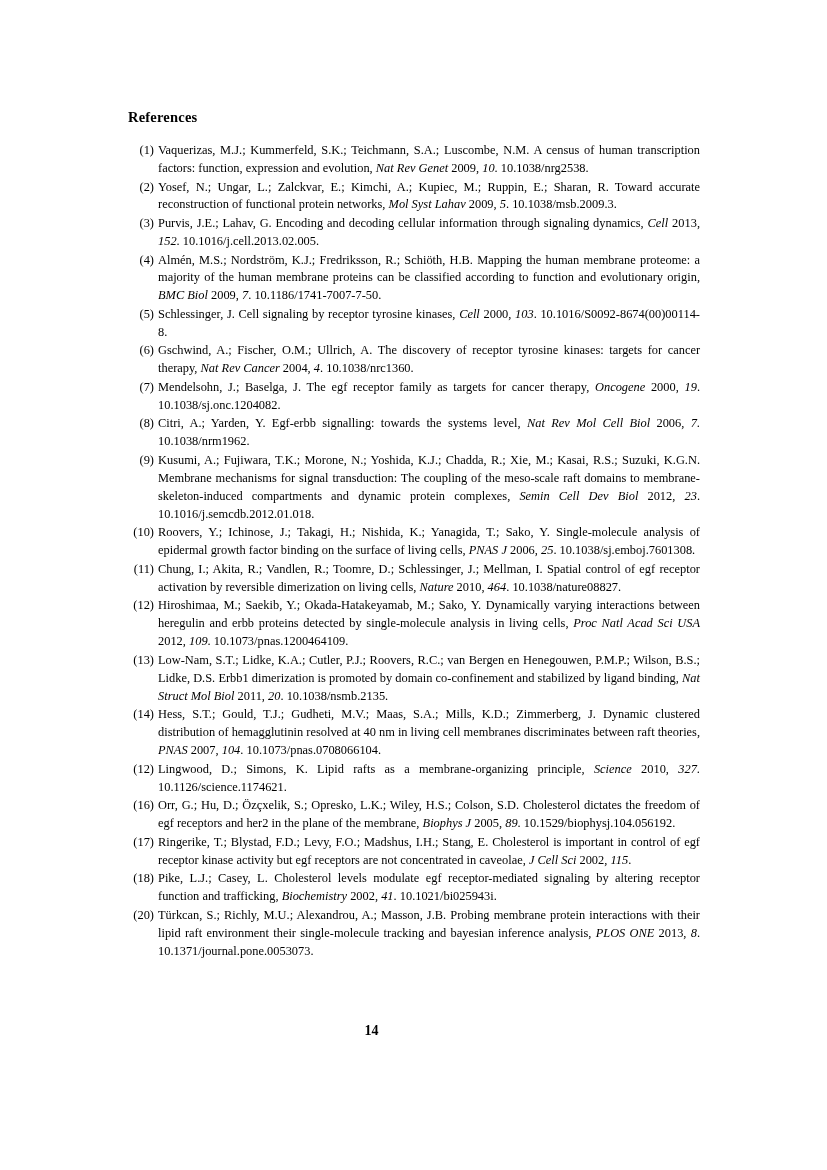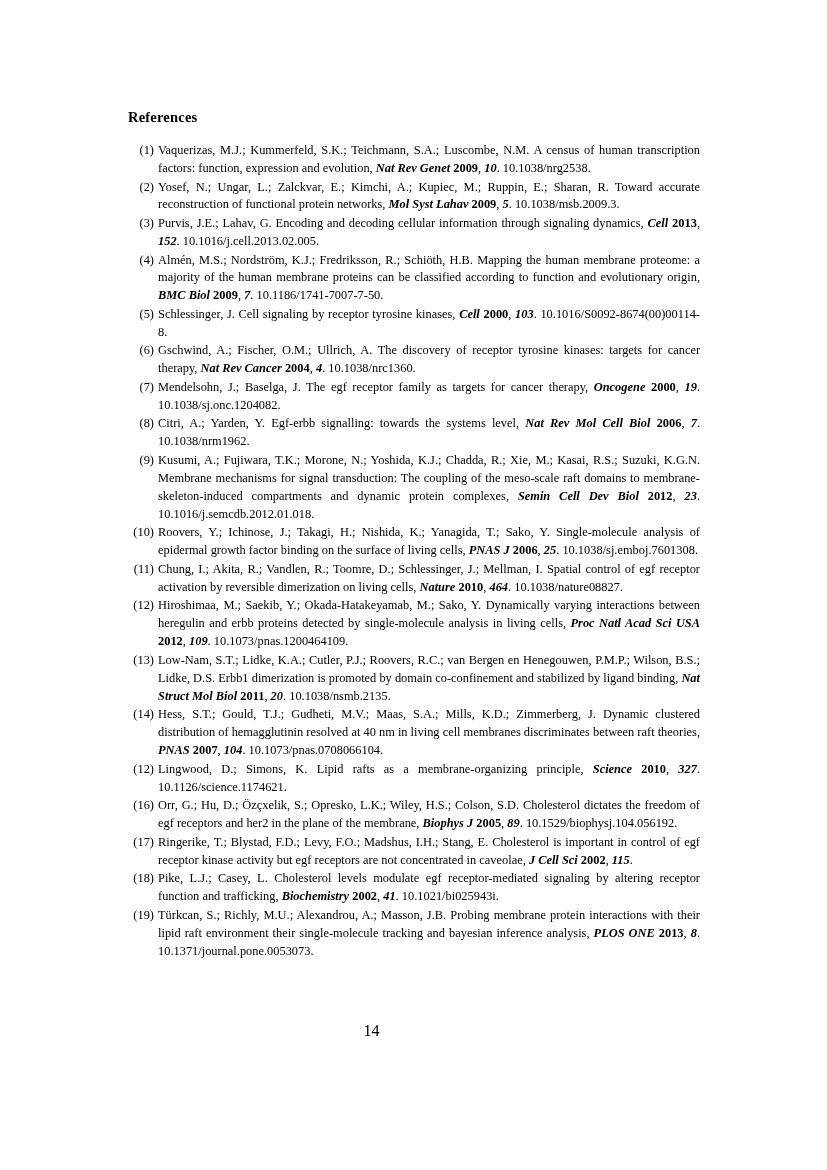--- a/index.html
+++ b/index.html
@@ -58,33 +58,33 @@
     width: 26px;
     text-align: right;
     font-size: 12.4px;
     line-height: 17.95px;
   }
   .refbody {
     display: block;
   }
   .refbody i, .refbody em {
     font-style: italic;
-    font-weight: bold;
   }
   .refbody b, .refbody strong {
-    font-weight: bold;
+    font-weight: normal;
   }
   .pagenum {
     position: absolute;
     left: 0;
     top: 1022px;
     width: 743px;
     text-align: center;
-    font-size: 16px;
+    font-size: 14px;
     line-height: 17px;
+    font-weight: bold;
   }
 </style>
 </head>
 <body>
 
 <div class="page">
   <div class="content">
     <h2 class="section-title">References</h2>
     <ol class="reflist">
         <li>
@@ -153,19 +153,19 @@
         </li>
         <li>
           <span class="refnum">(17)</span>
           <span class="refbody"><span>Ringerike, T.; Blystad, F.D.; Levy, F.O.; Madshus, I.H.; Stang, E.</span> <span>Cholesterol is important in control of egf receptor kinase activity but egf receptors are not concentrated in caveolae,</span> <i>J Cell Sci</i> <b>2002</b>, <i>115</i>. </span>
         </li>
         <li>
           <span class="refnum">(18)</span>
           <span class="refbody"><span>Pike, L.J.; Casey, L.</span> <span>Cholesterol levels modulate egf receptor-mediated signaling by altering receptor function and trafficking,</span> <i>Biochemistry</i> <b>2002</b>, <i>41</i>. <span>10.1021/bi025943i.</span></span>
         </li>
         <li>
-          <span class="refnum">(19)</span>
+          <span class="refnum">(20)</span>
           <span class="refbody"><span>Türkcan, S.; Richly, M.U.; Alexandrou, A.; Masson, J.B.</span> <span>Probing membrane protein interactions with their lipid raft environment their single-molecule tracking and bayesian inference analysis,</span> <i>PLOS ONE</i> <b>2013</b>, <i>8</i>. <span>10.1371/journal.pone.0053073.</span></span>
         </li>
       </ol>
   </div>
   <div class="pagenum">14</div>
 </div>
 
 </body></html>

